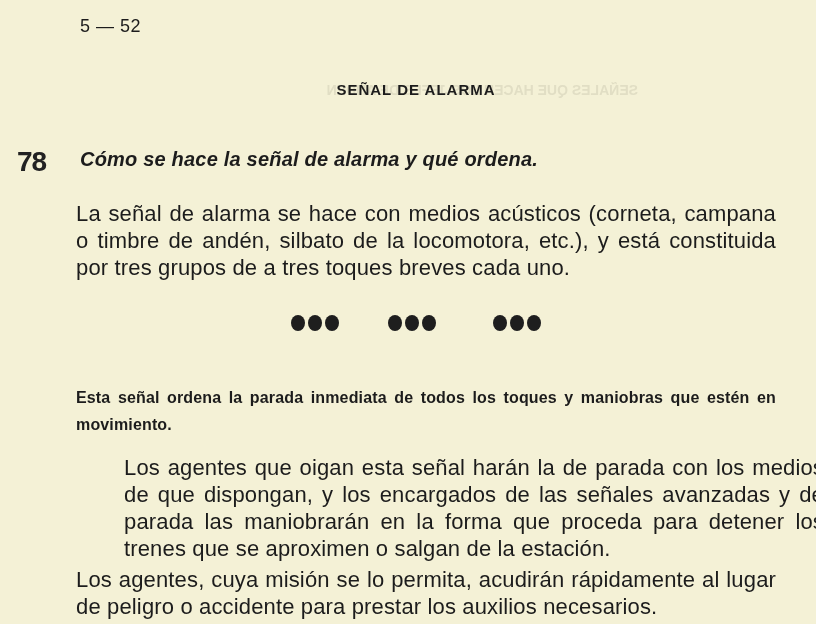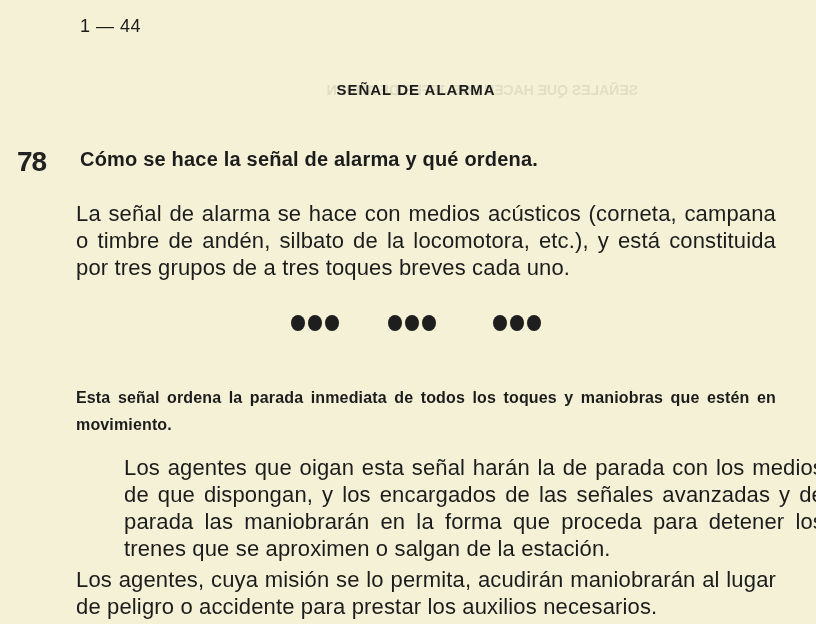--- a/index.html
+++ b/index.html
@@ -19,21 +19,21 @@
     text-align:center; font-size:15px; font-weight:bold;
     letter-spacing:1px; transform:translateX(8px);
   }
   .item-number {
     position:absolute; left:17px; top:146px;
     font-size:28px; font-weight:bold; letter-spacing:-1px;
     color:#222;
   }
   .item-heading {
     position:absolute; left:80px; top:148px;
-    font-size:20px; font-weight:bold; letter-spacing:0.2px;
+    font-size:20px; font-weight:bold; letter-spacing:0.2px;font-style:italic;
   }
   .para {
     position:absolute; left:76px; width:700px;
     font-size:22px; line-height:27px;
     text-align:justify; letter-spacing:0.15px;
     margin:0;
   }
   .p1 { top:200px; }
   .p2 { top:384px; font-weight:bold; font-size:16px; }
   .p3 { top:454px;margin-left:48px; }
@@ -50,21 +50,21 @@
   .bleed {
     position:absolute; color:#d9d6bd; font-size:14px; font-weight:bold;
     transform:scaleX(-1); opacity:0.7;
   }
 </style>
 </head>
 <body>
 
 <div class="bleed" style="left:208px;top:82px;width:430px;">SEÑALES QUE HACEN LOS JEFES DE ANDEN</div>
 
-<div class="page-number">1 — 44</div>
+<div class="page-number">5 — 52</div>
 
 <div class="section-title">SEÑAL DE ALARMA</div>
 
 <div class="item-number">78</div>
 <div class="item-heading">Cómo se hace la señal de alarma y qué ordena.</div>
 
 <p class="para p1">La señal de alarma se hace con medios acústicos (corneta, campana o timbre de andén, silbato de la locomotora, etc.), y está constituida por tres grupos de a tres toques breves cada uno.</p>
 
 <div class="signal">
   <div class="group">
@@ -79,13 +79,13 @@
   </div>
   <div class="group">
     <span class="dot"></span>
     <span class="dot"></span>
     <span class="dot"></span>
   </div>
 </div>
 
 <p class="para p2">Esta señal ordena la parada inmediata de todos los toques y maniobras que estén en movimiento.</p>
 <p class="para p3">Los agentes que oigan esta señal harán la de parada con los medios de que dis­pongan, y los encargados de las señales avanzadas y de parada las maniobrarán en la forma que proceda para detener los trenes que se aproximen o salgan de la estación.</p>
-<p class="para p4">Los agentes, cuya misión se lo permita, acudirán maniobrarán al lugar de peligro o accidente para prestar los auxilios necesarios.</p>
+<p class="para p4">Los agentes, cuya misión se lo permita, acudirán rápidamente al lugar de peligro o accidente para prestar los auxilios necesarios.</p>
 
 </body></html>

